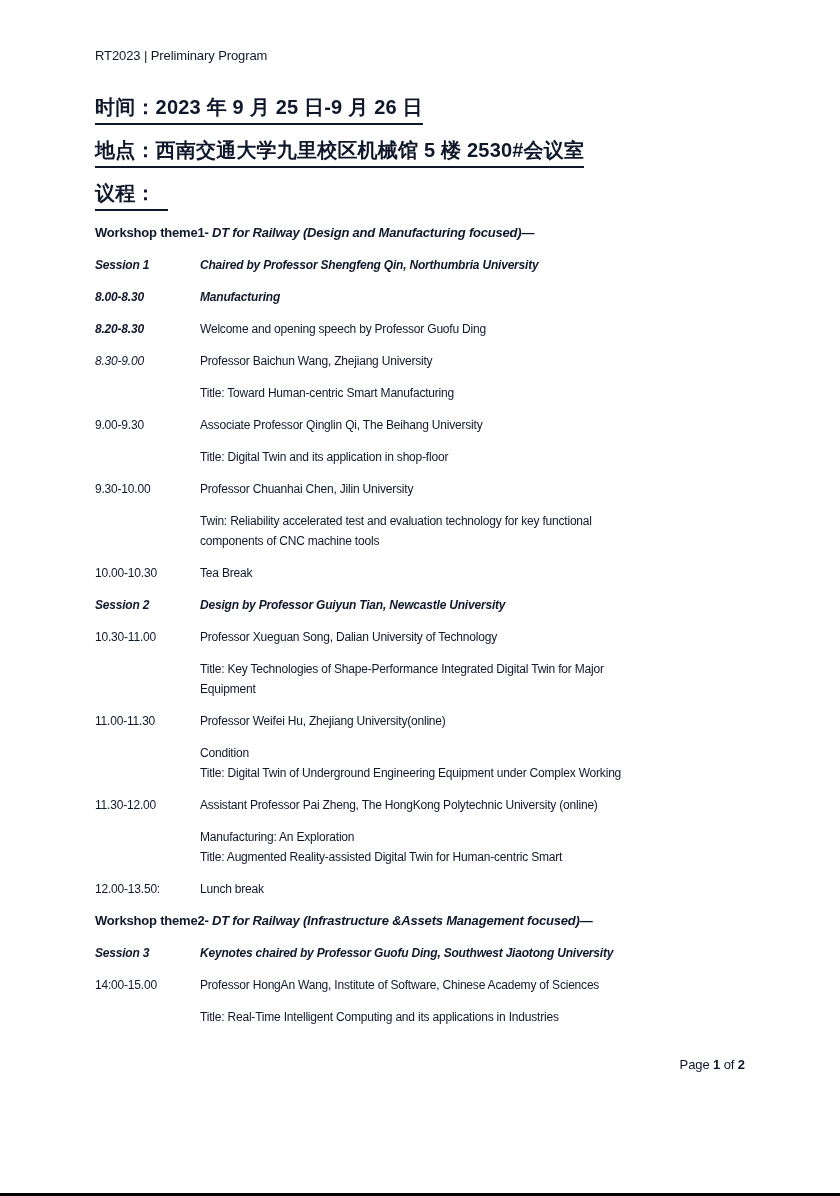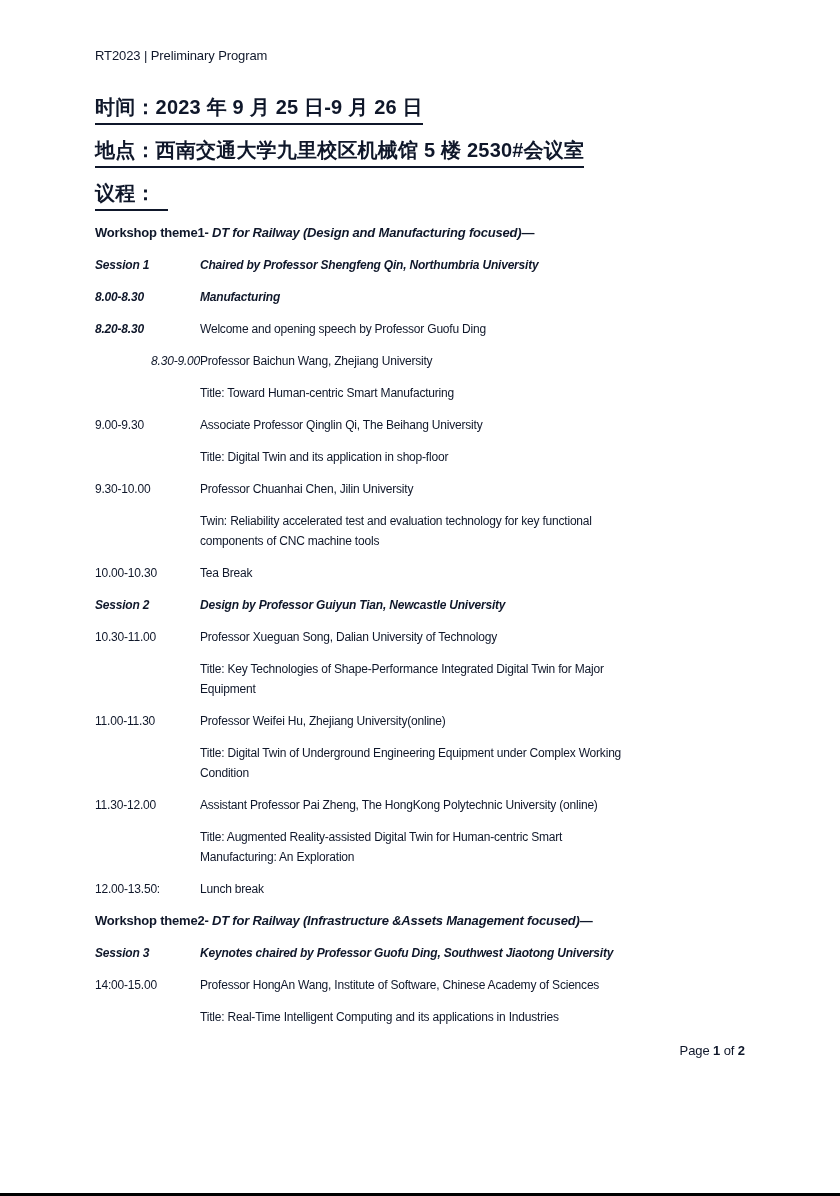--- a/index.html
+++ b/index.html
@@ -49,27 +49,27 @@
     font-size: 13px;
     line-height: 20px;
     margin-bottom: 12px;
     font-weight: bold;
     letter-spacing: -0.2px;
     white-space: nowrap;
   }
   .theme-row .it { font-style: italic; }
 
   .bold-italic { font-weight: bold; font-style: italic; }
-  .italic { font-style: italic; text-align: right; }
+  .italic { font-style: italic; }
 
   .doc-footer {
     text-align: right;
     font-size: 13px;
     line-height: 16px;
-    margin-top: 16px;
+    margin-top: 30px;
     letter-spacing: -0.1px;
   }
   .doc-footer .b { font-weight: bold; }
 </style>
 </head>
 <body>
 
 <div class="page">
   <div class="content">
 
@@ -163,35 +163,35 @@
         </div>
         <div class="row">
           <span class="time">11.00-11.30</span>
           <div class="lines">
             <div>Professor Weifei Hu, Zhejiang University(online)</div>
           </div>
         </div>
         <div class="row">
           <span class="time"></span>
           <div class="lines">
+            <div>Condition</div>
             <div>Title: Digital Twin of Underground Engineering Equipment under Complex Working</div>
-            <div>Condition</div>
           </div>
         </div>
         <div class="row">
           <span class="time">11.30-12.00</span>
           <div class="lines">
             <div>Assistant Professor Pai Zheng, The HongKong Polytechnic University (online)</div>
           </div>
         </div>
         <div class="row">
           <span class="time"></span>
           <div class="lines">
+            <div>Manufacturing: An Exploration</div>
             <div>Title: Augmented Reality-assisted Digital Twin for Human-centric Smart</div>
-            <div>Manufacturing: An Exploration</div>
           </div>
         </div>
         <div class="row">
           <span class="time">12.00-13.50:</span>
           <div class="lines">
             <div>Lunch break</div>
           </div>
         </div>
         <div class="theme-row"><span>Workshop theme2- </span><span class="it">DT for Railway (Infrastructure &amp;Assets Management focused)</span><span>—</span></div>
         <div class="row">

